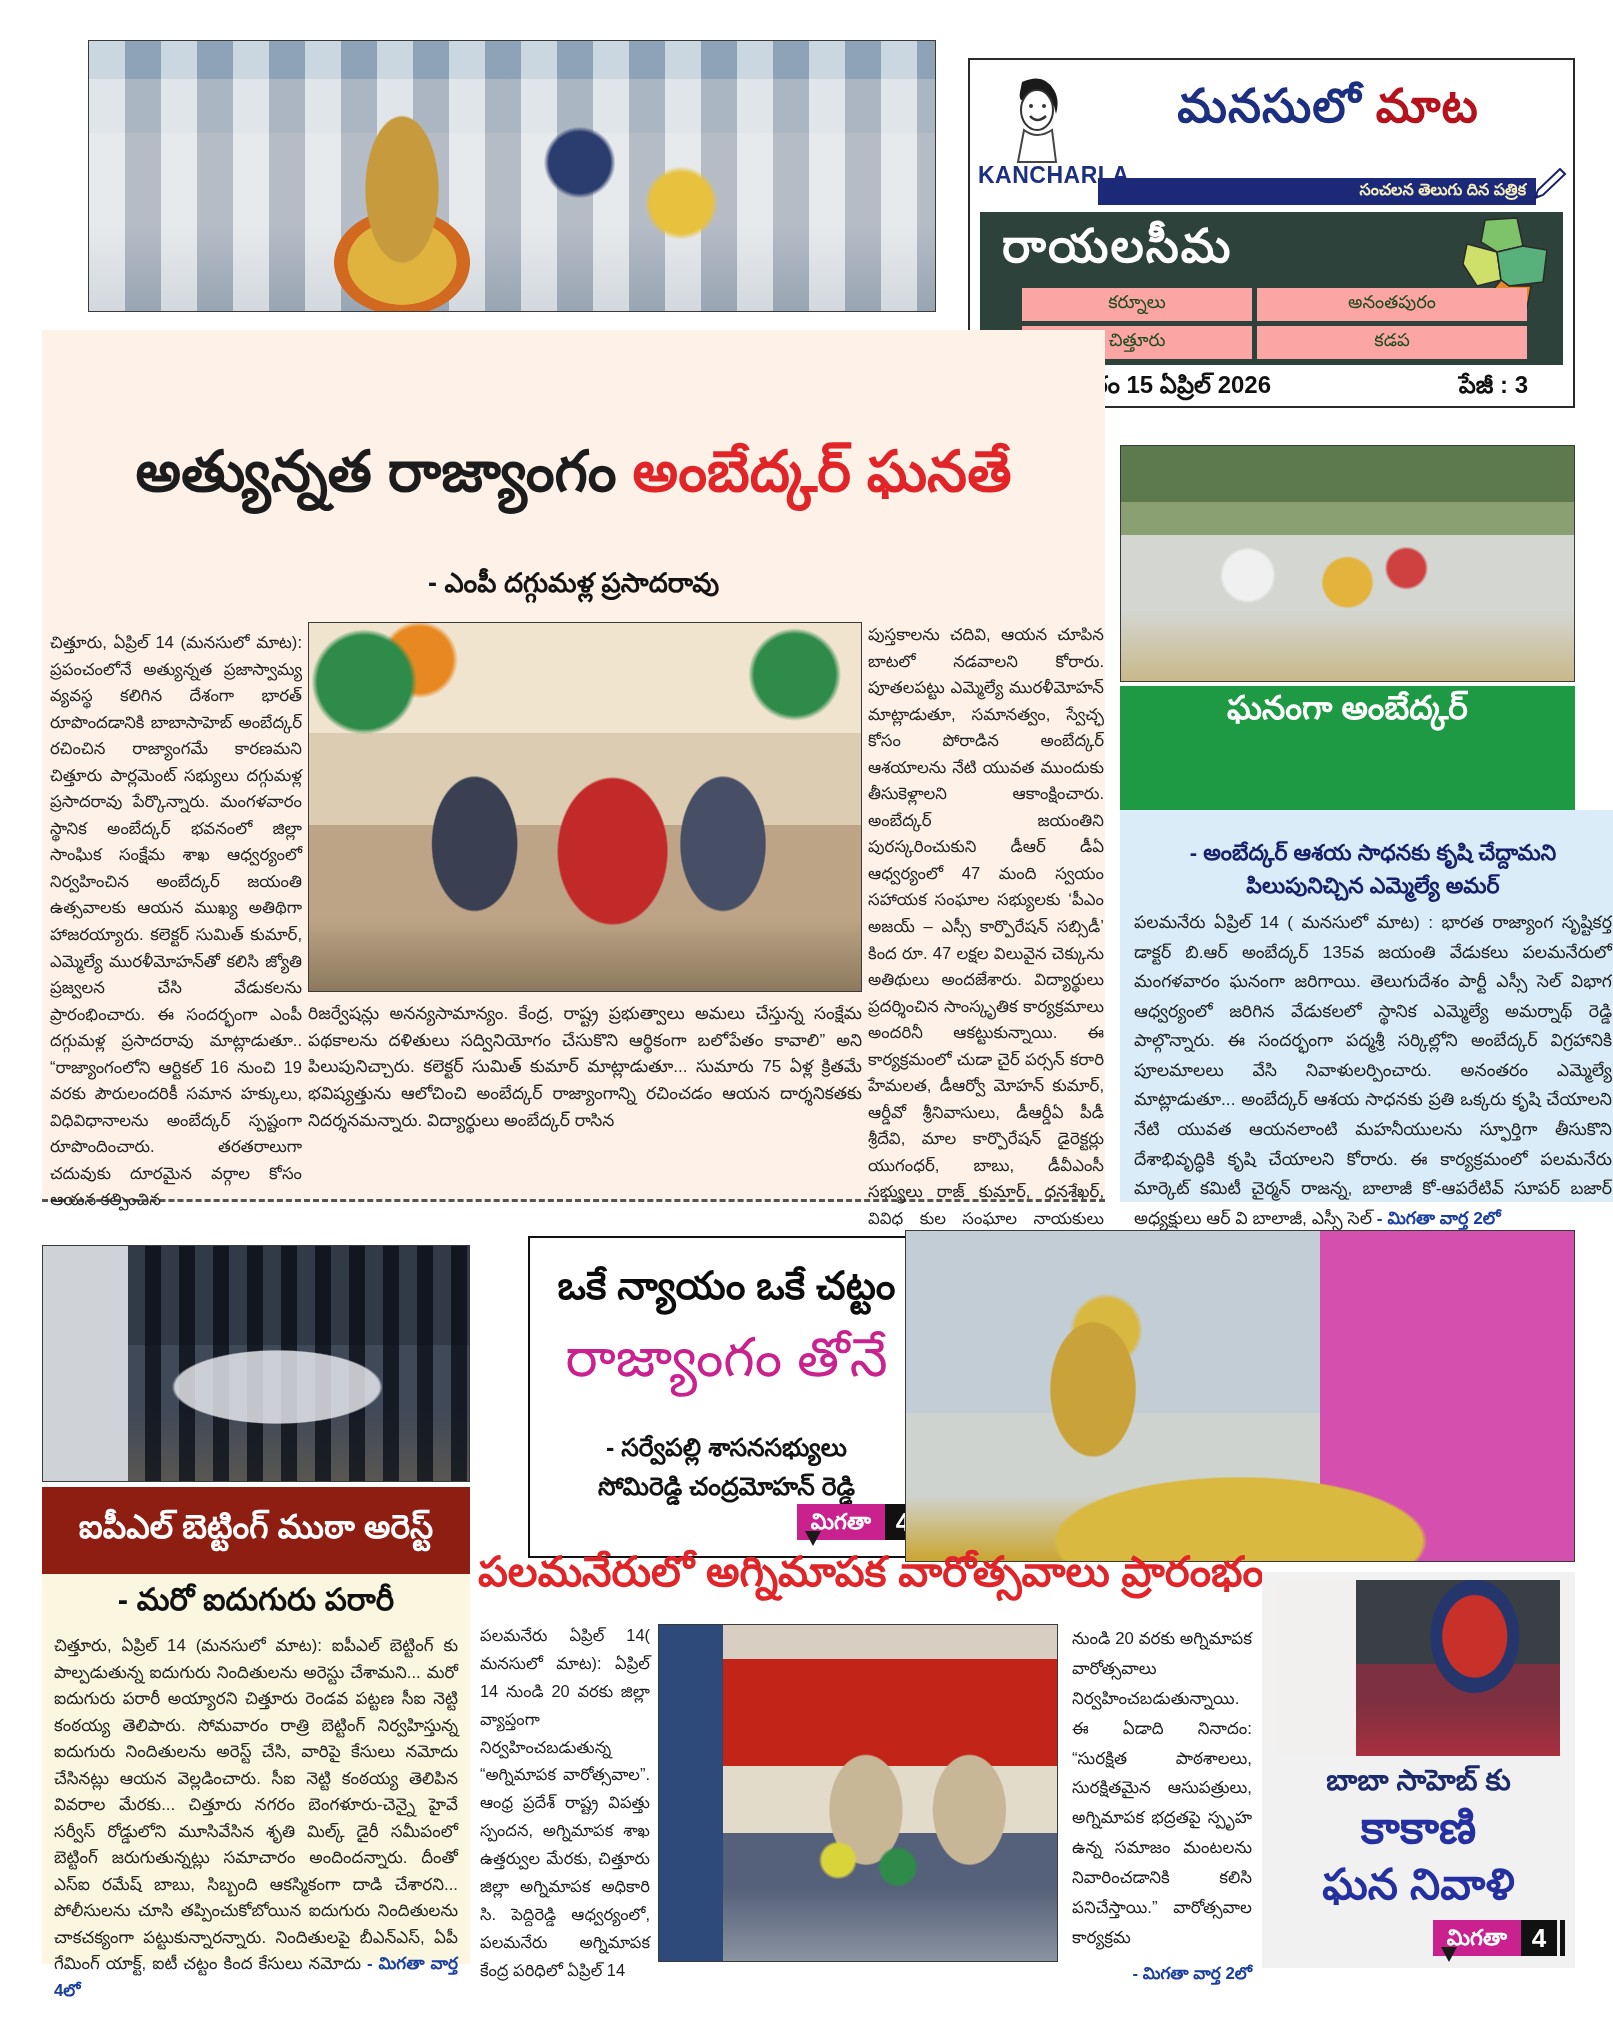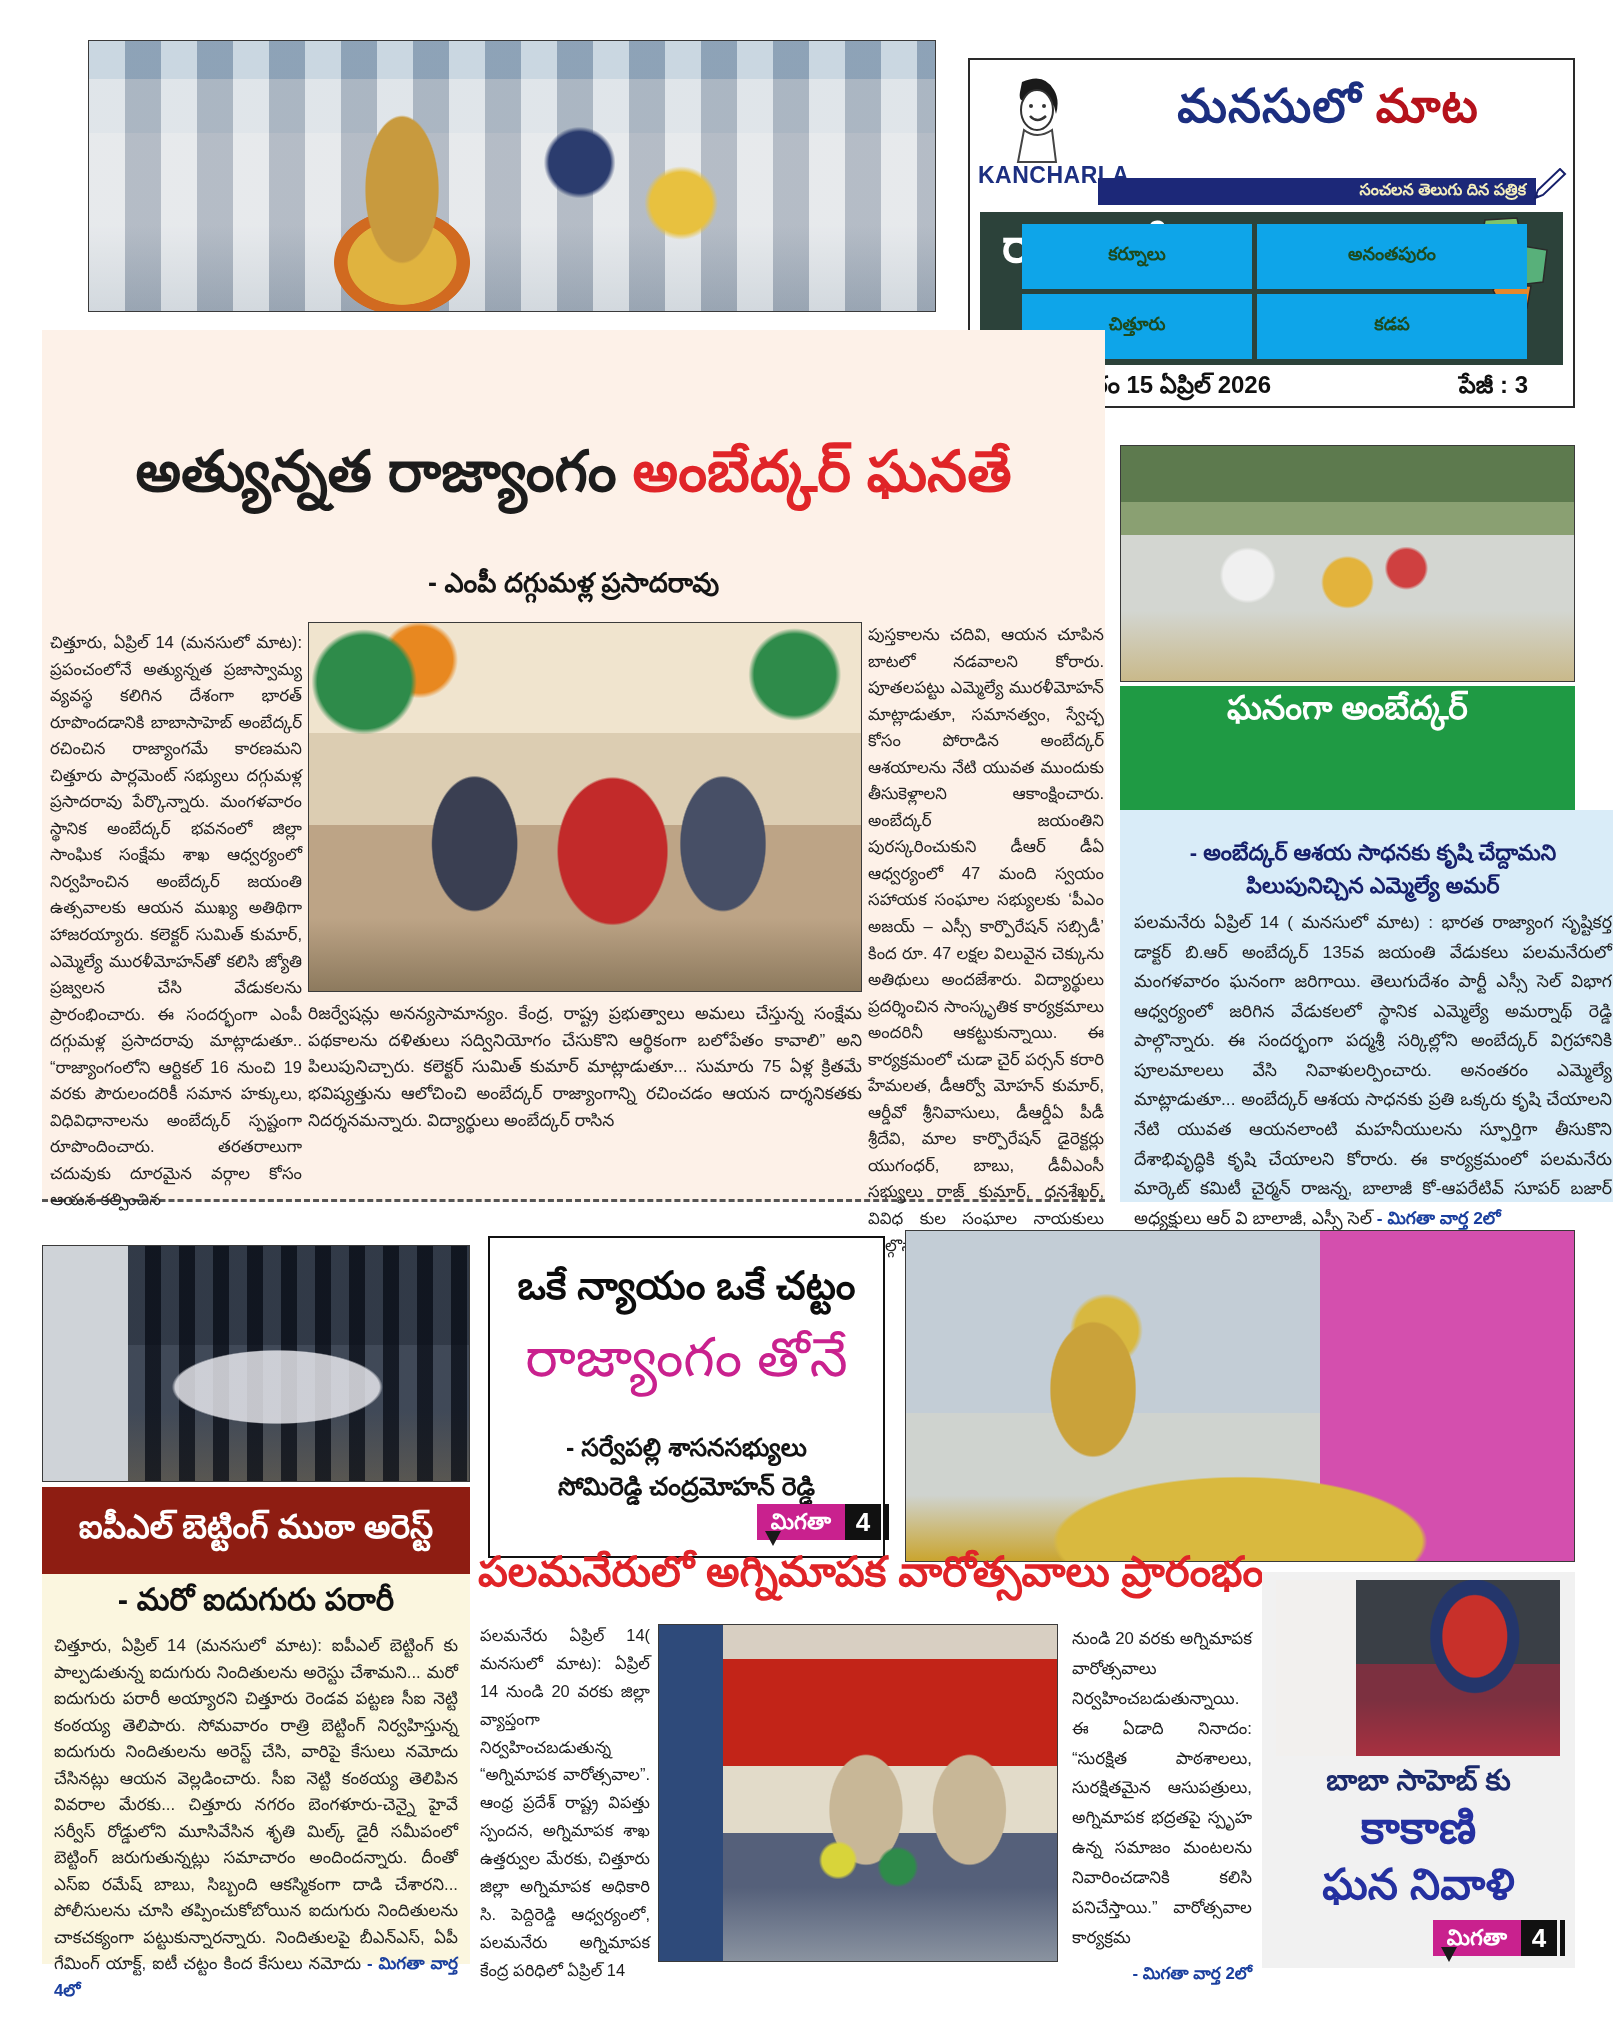--- a/index.html
+++ b/index.html
@@ -16,21 +16,21 @@
   .t-blue{color:#1c2f80}.t-red{color:#b5121b}
   .mh-brand{position:absolute;left:8px;top:102px;font-weight:bold;font-size:23px;color:#1c2f80;letter-spacing:.5px}
   .mh-face{position:absolute;left:34px;top:16px}
   .mh-tagbar{position:absolute;left:128px;top:118px;width:438px;height:27px;background:#1c2878;display:flex;align-items:center;justify-content:flex-end;padding-right:10px;box-sizing:border-box}
   .mh-tagbar span{color:#f5efbe;font-weight:bold;font-size:16px}
   .mh-pen{position:absolute;right:2px;top:108px}
   .mh-region{position:absolute;left:10px;top:152px;width:583px;height:153px;background:#2c423a}
   .mh-region-name{position:absolute;left:22px;top:6px;color:#fff;font-weight:bold;font-size:47px;letter-spacing:2px}
   .mh-map{position:absolute;right:10px;top:4px}
   .dist-grid{position:absolute;left:42px;bottom:6px;width:500px;display:grid;grid-template-columns:46% 54%;grid-gap:5px}
-  .dist-cell{background:#0ea5e9;color:#1d4a1d;font-weight:bold;font-size:18px;text-align:center;padding:20px 0}
+  .dist-cell{background:#fca5a5;color:#1d4a1d;font-weight:normal;font-size:18px;text-align:center;padding:4px 0}
   .mh-datebar{position:absolute;left:0;top:308px;width:100%;height:40px;display:flex;align-items:center;justify-content:space-between;padding:0 45px 0 55px;box-sizing:border-box;font-weight:bold;font-size:24px;color:#111}
 
   
   .pink{left:42px;top:330px;width:1063px;height:872px;background:#fdf1e8;border-bottom:3px dashed #555;box-sizing:border-box}
   .main-hl{position:absolute;left:0;top:108px;width:100%;text-align:center;font-weight:bold;font-size:57px;white-space:nowrap}
   .main-hl .red{color:#e02428}
   .main-by{position:absolute;left:0;top:238px;width:100%;text-align:center;font-weight:bold;font-size:27px;color:#151515}
   .col1{left:50px;top:630px;width:252px;height:560px}
   .col2{left:308px;top:1000px;width:554px;height:196px}
   .col3{left:868px;top:622px;width:236px;height:574px}
@@ -38,21 +38,21 @@
 
   
   .ph-right{left:1120px;top:445px;width:455px;height:237px}
   .green-banner{left:1120px;top:686px;width:455px;height:124px;background:#1f9a44;color:#fff;font-weight:bold;font-size:33px;text-align:center;display:flex;flex-direction:row;justify-content:center;line-height:1.35}
   .blue-box{left:1120px;top:810px;width:506px;height:392px;background:#d9ecf8;box-sizing:border-box;padding:26px 14px 0}
   .blue-sub{color:#16206b;font-weight:bold;font-size:22px;text-align:center;line-height:1.5;margin-bottom:6px}
   .blue-body{font-size:17.4px;line-height:1.7;color:#1d1d1d}
   .more-link{color:#1a3f9e;font-weight:bold}
 
   
-  .mid-box{left:488px;top:1236px;width:397px;height:322px;background:#fff;border:2.5px solid #111;box-sizing:border-box;text-align:center}
+  .mid-box{left:528px;top:1236px;width:397px;height:322px;background:#fff;border:2.5px solid #111;box-sizing:border-box;text-align:center}
   .mid-l1{margin-top:26px;font-weight:bold;font-size:39px;color:#0d0d0d}
   .mid-l2{margin-top:8px;font-weight:normal;font-size:54px;color:#c9218e}
   .mid-by{margin-top:26px;font-weight:bold;font-size:25px;color:#141414;line-height:1.55}
   .ph-mid{left:905px;top:1230px;width:670px;height:332px}
 
   .badge{position:absolute;display:flex;align-items:stretch;height:36px}
   .badge .lbl{background:#c9218e;color:#fff;font-weight:bold;font-size:22px;padding:4px 14px 0;display:flex;align-items:center}
   .badge .num{background:#111;color:#fff;font-weight:bold;font-size:26px;width:36px;display:flex;align-items:center;justify-content:center}
   .badge .bar{background:#111;width:5px;margin-left:3px}
   .badge .tri{position:absolute;left:8px;bottom:-14px;width:0;height:0;border:8px solid transparent;border-top:15px solid #1a1a1a}

